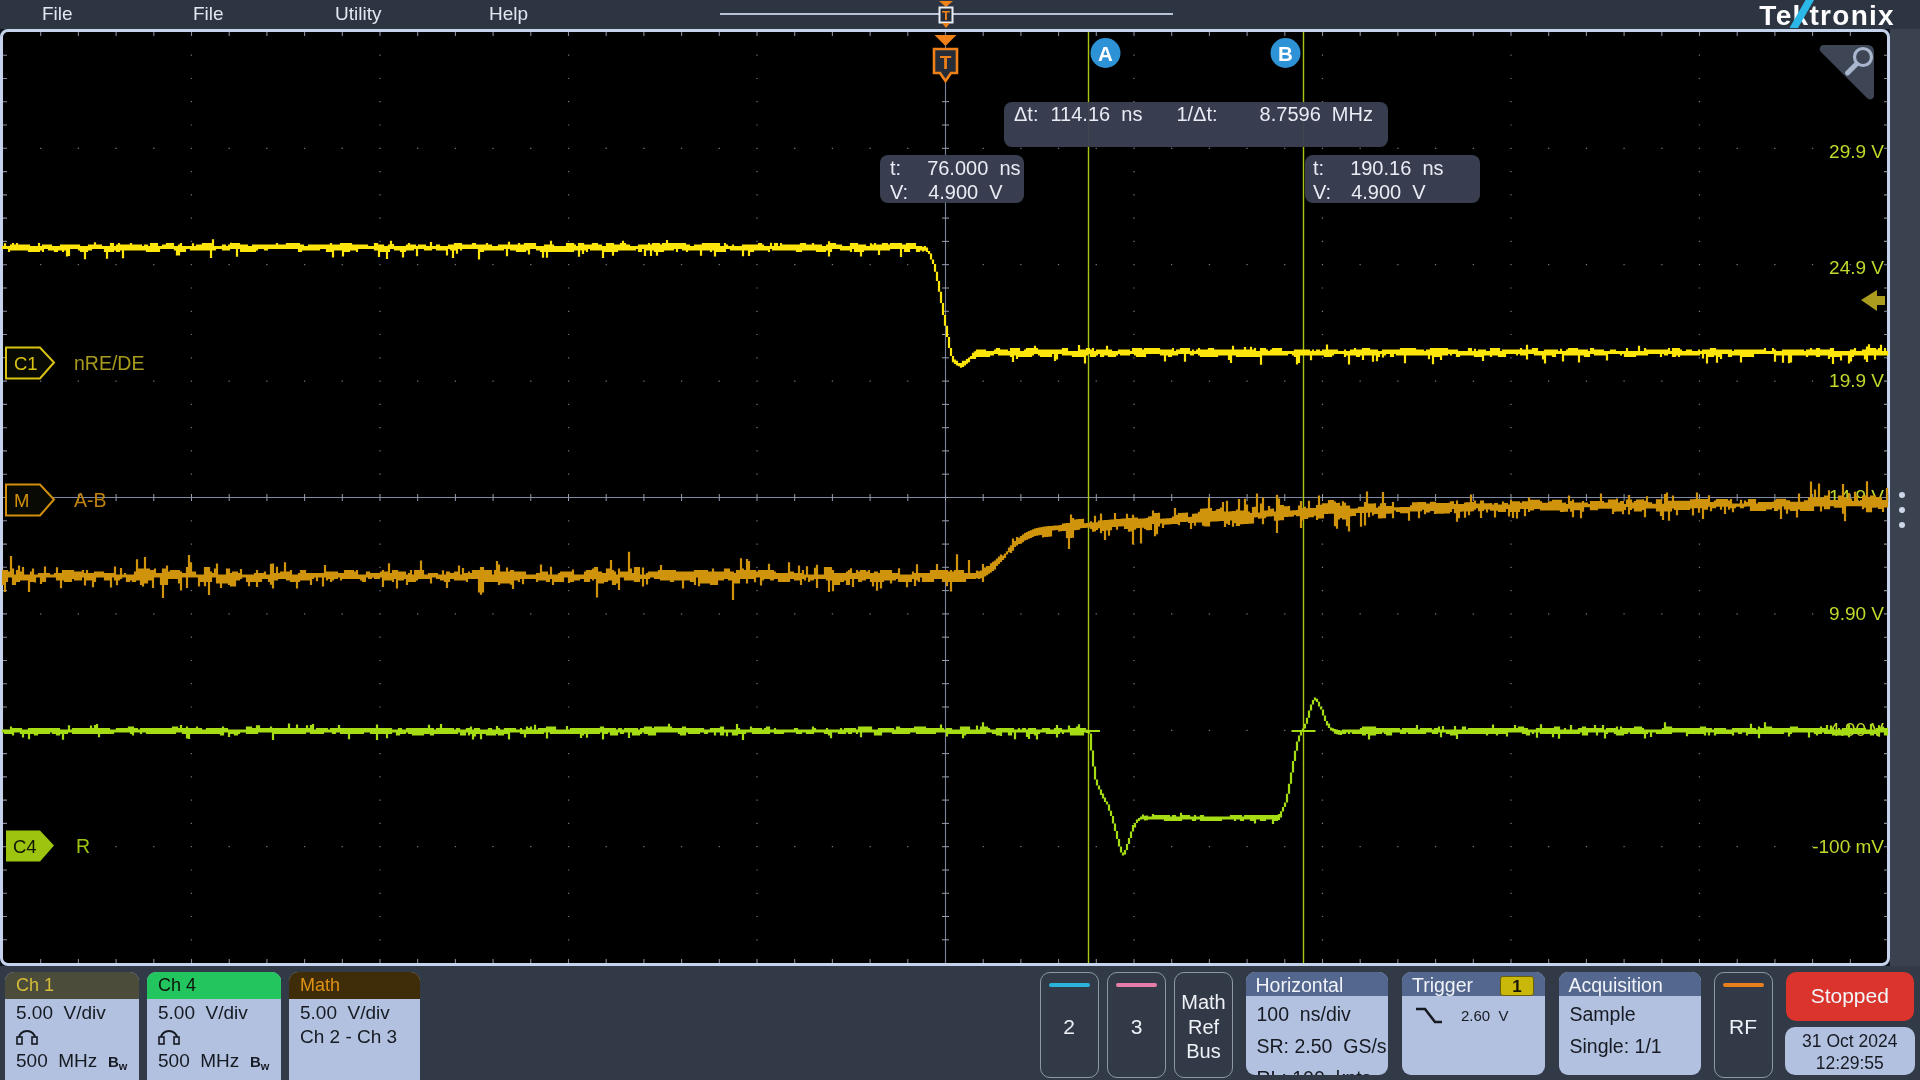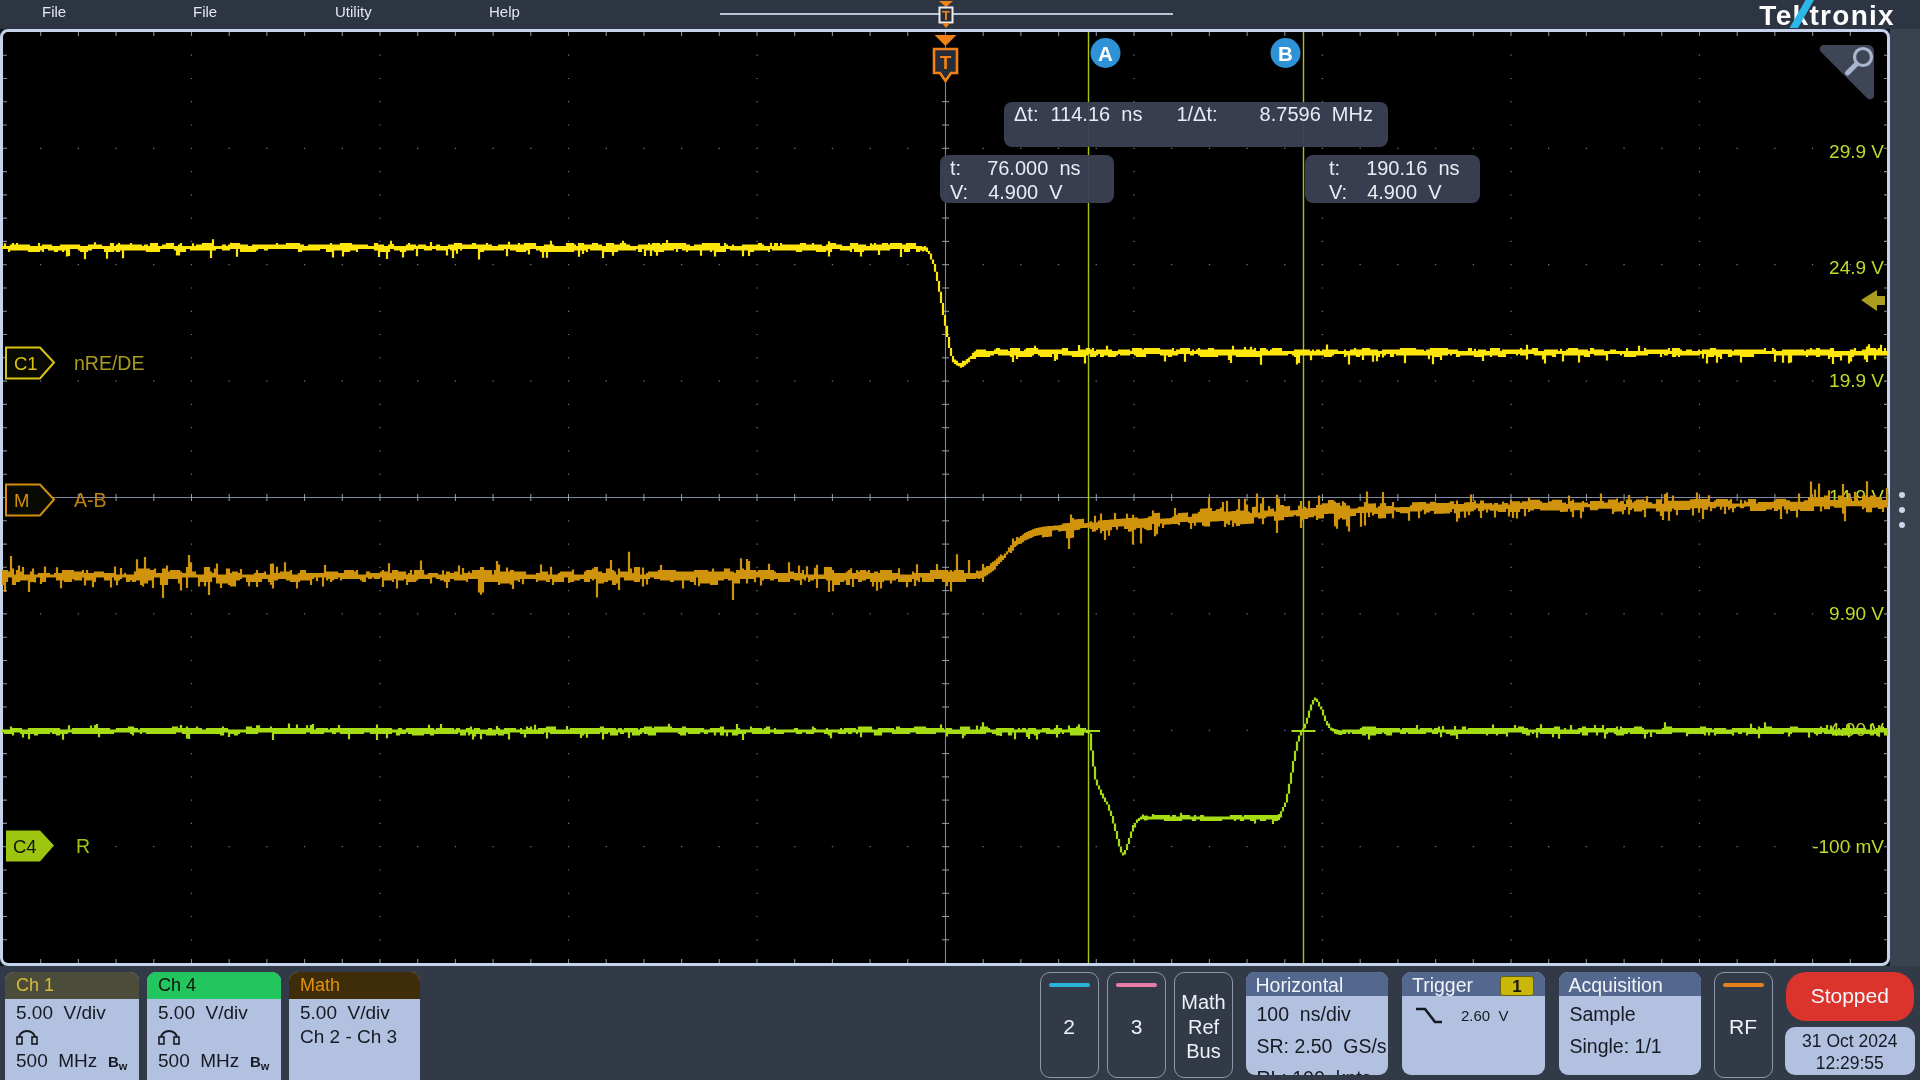--- a/index.html
+++ b/index.html
@@ -1,17 +1,17 @@
 <!DOCTYPE html>
 <html><head><meta charset="utf-8"><style>
 * { margin:0; padding:0; box-sizing:border-box; }
 html,body { width:1920px; height:1080px; background:#10151f; overflow:hidden;
   font-family:"Liberation Sans", sans-serif; }
 #menubar { position:absolute; left:0; top:0; width:1920px; height:29px; background:#2d3442; }
-.mi { position:absolute; top:3px; color:#e2e7f0; font-size:15px; }
+.mi { position:absolute; top:3px; color:#e2e7f0; font-size:19px; }
 #minimap { position:absolute; left:720px; top:13px; width:453px; height:2px; background:#b9c2d4; }
 #frame { position:absolute; left:0; top:29px; width:1890px; height:937px; background:#000;
   border:3px solid #c5d2ec; border-radius:8px; }
 #sidebar { position:absolute; left:1890px; top:29px; width:30px; height:937px; background:#3a4250; }
 .grip { position:absolute; left:1899px; width:6px; height:6px; border-radius:50%; background:#cdd6e8; }
 #grat { position:absolute; left:0px; top:29px; }
 #botbar { position:absolute; left:0; top:966px; width:1920px; height:114px; background:#323a48; }
 .vlab { font-size:19px; fill:#c2d82b; font-family:"Liberation Sans", sans-serif; text-anchor:end; }
 .robox { position:absolute; background:rgba(58,65,82,0.96); border-radius:8px; color:#e8ecf4;
   font-size:20px; line-height:23.5px; }
@@ -84,25 +84,25 @@
 <polygon points="6,455.5 40,455.5 54,470.5 40,486.5 6,486.5" fill="#0a0a05" stroke="#d28f0e" stroke-width="2"></polygon>
 <text x="14" y="477.5" font-size="18.5" fill="#d28f0e" font-family="Liberation Sans, sans-serif">M</text>
 <text x="74" y="478" font-size="19.5" fill="#c0820d" font-family="Liberation Sans, sans-serif">A-B</text>
 <polygon points="6,801.5 40,801.5 54,816.5 40,832.5 6,832.5" fill="#9dc50f"></polygon>
 <text x="13" y="823.5" font-size="18.5" fill="#10150a" font-family="Liberation Sans, sans-serif">C4</text>
 <text x="76" y="824" font-size="19.5" fill="#9dc50f" font-family="Liberation Sans, sans-serif">R</text>
 </svg>
 <div class="robox" style="left:1004px;top:102px;width:384px;height:45px;padding:1px 0 0 10px">
   <div><span>Δt:</span><span style="margin-left:12px">114.16&nbsp;&nbsp;ns</span><span style="margin-left:34px">1/Δt:</span><span style="margin-left:42px">8.7596&nbsp;&nbsp;MHz</span></div>
 </div>
-<div class="robox" style="left:940px;top:155px;width:174px;height:48px;padding:2px 0 0 10px">
+<div class="robox" style="left:880px;top:155px;width:144px;height:48px;padding:2px 0 0 10px">
   <div>t:<span style="margin-left:26px">76.000&nbsp;&nbsp;ns</span></div>
   <div>V:<span style="margin-left:20px">4.900&nbsp;&nbsp;V</span></div>
 </div>
-<div class="robox" style="left:1305px;top:155px;width:175px;height:48px;padding:2px 0 0 24px">
+<div class="robox" style="left:1305px;top:155px;width:175px;height:48px;padding:2px 0 0 8px">
   <div>t:<span style="margin-left:26px">190.16&nbsp;&nbsp;ns</span></div>
   <div>V:<span style="margin-left:20px">4.900&nbsp;&nbsp;V</span></div>
 </div>
 <div id="botbar"></div>
 <div class="badge" style="left:5px;width:134px">
   <div class="bhead" style="background:#4c4c3a;color:#d6bc38">Ch 1</div>
   <div class="bbody">5.00&nbsp;&nbsp;V/div<br>
   <svg width="22" height="17" style="margin:2px 0 -2px 0">
         <path d="M3,14 v-4 a8,7 0 0 1 16,0 v4" fill="none" stroke="#161a22" stroke-width="2"></path>
         <rect x="1" y="9" width="5" height="7" fill="#b3c1e0" stroke="#161a22" stroke-width="1.6"></rect>
@@ -146,13 +146,13 @@
       </svg><span style="margin-left:16px;font-size:15px">2.60&nbsp;&nbsp;V</span></div>
 </div>
 <div class="panel" style="left:1558.5px;width:142px">
   <div class="phead">Acquisition</div>
   <div class="pbody">Sample<br>Single:&nbsp;1/1</div>
 </div>
 <div class="btn" style="left:1713.5px">
     <div class="stripe" style="background:#e5801c"></div>
     <div style="margin-top:42px">RF</div>
   </div>
-<div style="position:absolute;left:1785.5px;top:971.5px;width:128.5px;height:49px;background:#da342c;border-radius:20px;color:#f3f6fa;font-size:21px;text-align:center;line-height:47px">Stopped</div>
+<div style="position:absolute;left:1785.5px;top:971.5px;width:128.5px;height:49px;background:#da342c;border-radius:10px;color:#f3f6fa;font-size:21px;text-align:center;line-height:47px">Stopped</div>
 <div style="position:absolute;left:1785px;top:1026.5px;width:129.5px;height:48px;background:#b3c1e0;border-radius:10px;color:#161a22;font-size:17.5px;text-align:center;line-height:22px;padding-top:3px">31 Oct 2024<br>12:29:55</div>
 </body></html>

